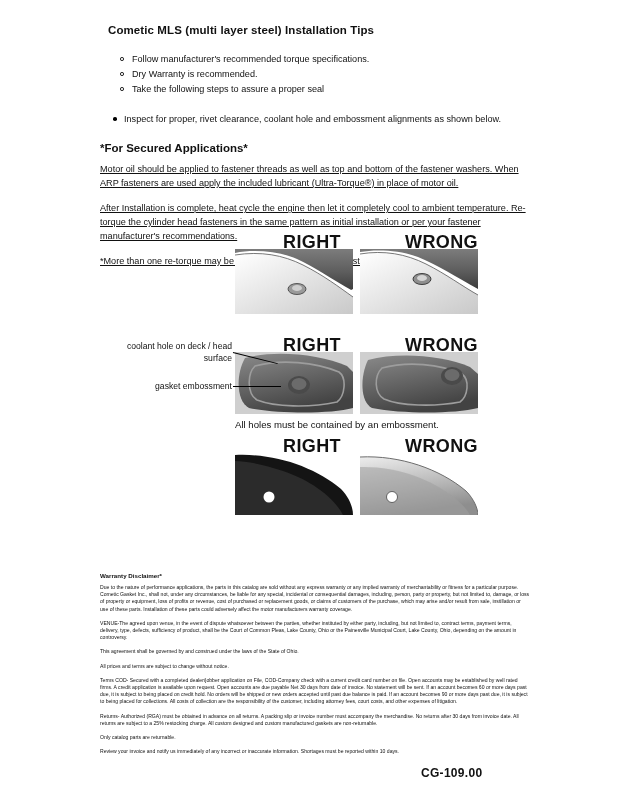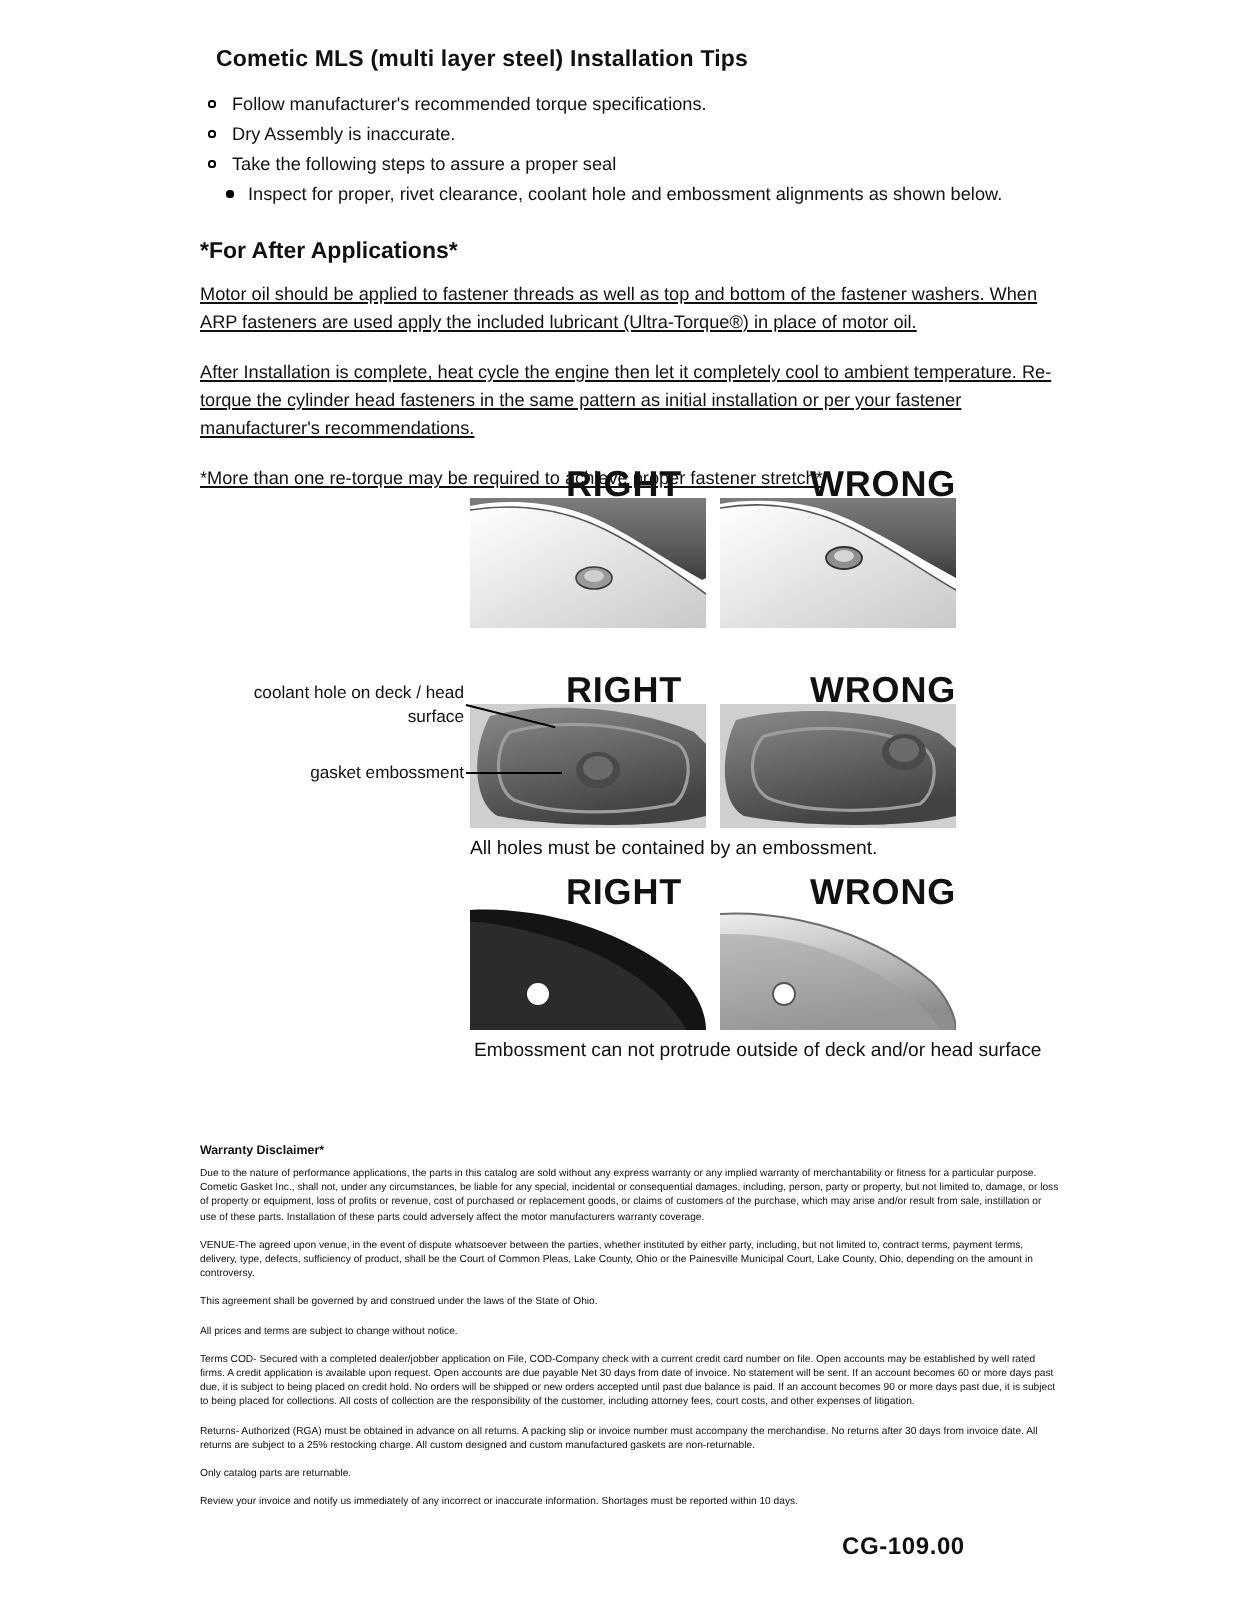--- a/index.html
+++ b/index.html
@@ -28,21 +28,21 @@
     width: 430px;
   }
   h1.title {
     font-size: 11.5px;
     font-weight: bold;
     margin: 0 0 9px 8px;
     letter-spacing: 0.1px;
   }
   ul.bullets {
     list-style: none;
-    margin: 0;
+    margin: 16px;
     padding: 0;
   }
   ul.bullets > li {
     position: relative;
     font-size: 9.1px;
     line-height: 14px;
     padding-left: 16px;
     margin-bottom: 1px;
   }
   ul.bullets > li .hollow-dot {
@@ -159,36 +159,36 @@
   <div class="content">
     <h1 class="title">Cometic MLS (multi layer steel) Installation Tips</h1>
 
     <ul class="bullets">
       <li>
         <span class="hollow-dot"></span>
         <span>Follow manufacturer's recommended torque specifications.</span>
       </li>
       <li>
         <span class="hollow-dot"></span>
-        <span>Dry Assembly is inaccurate.</span>
+        <span>Dry Warranty is recommended.</span>
       </li>
       <li>
         <span class="hollow-dot"></span>
         <span>Take the following steps to assure a proper seal</span>
       </li>
     </ul>
 
     <ul class="subbullets">
       <li>
         <span class="solid-dot"></span>
         <span>Inspect for proper, rivet clearance, coolant hole and embossment alignments as shown below.</span>
       </li>
     </ul>
 
-    <h2 class="subtitle">*For After Applications*</h2>
+    <h2 class="subtitle">*For Secured Applications*</h2>
 
     <p class="para">Motor oil should be applied to fastener threads as well as top and bottom of the fastener washers. When ARP fasteners are used apply the included lubricant (Ultra-Torque®) in place of motor oil.</p>
     <p class="para">After Installation is complete, heat cycle the engine then let it completely cool to ambient temperature. Re-torque the cylinder head fasteners in the same pattern as initial installation or per your fastener manufacturer's recommendations.</p>
     <p class="para tight">*More than one re-torque may be required to achieve proper fastener stretch*</p>
   </div>
 
   <div class="figures">
 
     <div class="fig-label" style="left:283px; top:232px;">RIGHT</div>
     <div class="fig-label" style="left:405px; top:232px;">WRONG</div>
@@ -310,21 +310,20 @@
           </linearGradient>
         </defs>
         <rect x="0" y="0" width="118" height="62" fill="#ffffff"></rect>
         <path d="M0,4 C40,2 80,16 106,38 C114,46 118,56 118,62 L0,62 Z" fill="url(#g5a)"></path>
         <path d="M0,4 C40,2 80,16 106,38 C114,46 118,56 118,62" fill="none" stroke="#6d6d6d" stroke-width="1"></path>
         <path d="M0,14 C36,13 72,26 96,46 C104,53 108,58 110,62 L0,62 Z" fill="#9e9e9e" opacity="0.55"></path>
         <circle cx="32" cy="44" r="5.5" fill="#ffffff" stroke="#555" stroke-width="0.9"></circle>
       </svg>
     </div>
 
-    <div class="caption" style="left:237px; top:519px; width:290px;">Embossment can not protrude outside of deck and/or head surface</div>
 
   </div>
 
   <div class="warranty">
     <h3>Warranty Disclaimer*</h3>
     <p>Due to the nature of performance applications, the parts in this catalog are sold without any express warranty or any implied warranty of merchantability or fitness for a particular purpose.  Cometic Gasket Inc., shall not, under any circumstances, be liable for any special, incidental or consequential damages, including, person, party or property, but not limited to, damage, or loss of property or equipment, loss of profits or revenue, cost of purchased or replacement goods, or claims of customers of the purchase, which may arise and/or result from sale, instillation or use of these parts.  Installation of these parts could adversely affect the motor manufacturers warranty coverage.</p>
     <p>VENUE-The agreed upon venue, in the event of dispute whatsoever between the parties, whether instituted by either party, including, but not limited to, contract terms, payment terms, delivery, type, defects, sufficiency of product, shall be the Court of Common Pleas, Lake County, Ohio or the Painesville Municipal Court, Lake County, Ohio, depending on the amount in controversy.</p>
     <p>This agreement shall be governed by and construed under the laws of the State of Ohio.</p>
     <p>All prices and terms are subject to change without notice.</p>
     <p>Terms COD- Secured with a completed dealer/jobber application on File, COD-Company check with a current credit card number on file.  Open accounts may be established by well rated firms.  A credit application is available upon request.  Open accounts are due payable Net 30 days from date of invoice.  No statement will be sent.  If an account becomes 60 or more days past due, it is subject to being placed on credit hold.  No orders will be shipped or new orders accepted until past due balance is paid.  If an account becomes 90 or more days past due, it is subject to being placed for collections.  All costs of collection are the responsibility of the customer, including attorney fees, court costs, and other expenses of litigation.</p>

